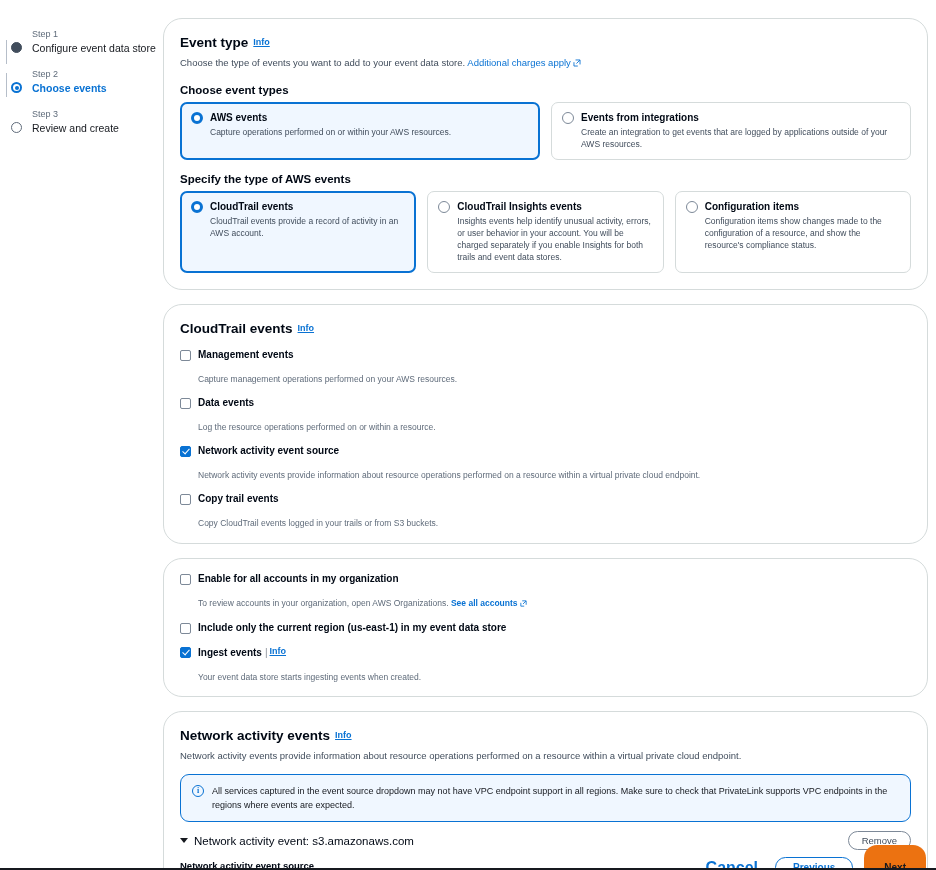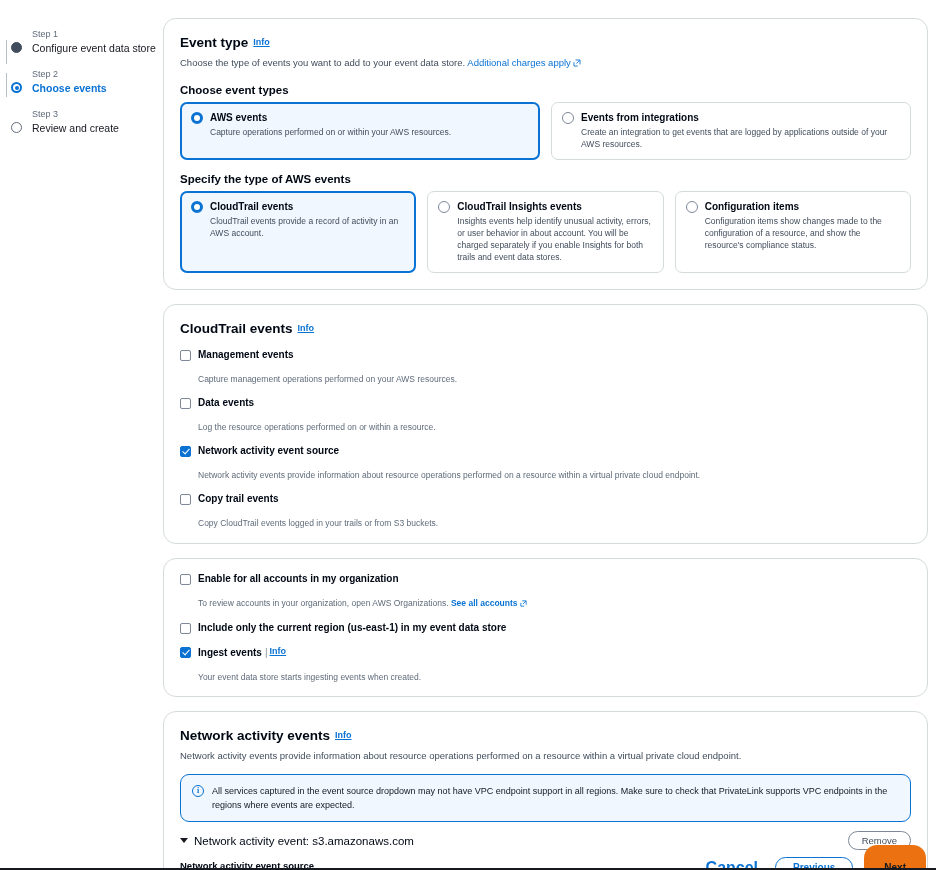--- a/index.html
+++ b/index.html
@@ -43,21 +43,21 @@
   .page-title {
     font-size: 15.5px; font-weight: bold; color: #000814; display: inline-block;
     margin: 0 0 12px 0; letter-spacing: -0.2px;
   }
   .info-link {
     font-size: 9px; color: #0972d3; font-weight: bold; text-decoration: underline;
     margin-left: 5px; vertical-align: 2px; cursor: pointer;
   }
 
   .card {
-    background: #ffffff; border: 1px solid #d5dbdb; border-radius: 13px;
+    background: #ffffff; border: 1px solid #d5dbdb; border-radius: 19px;
     padding: 14px 16px 16px 16px; margin-bottom: 14px;
   }
 
   .h2 { font-size: 13.5px; font-weight: bold; color: #000814; display: inline-block; margin: 0; }
   .desc { font-size: 9.5px; color: #414d5c; margin-top: 5px; line-height: 14px; }
   .h3 { font-size: 11.5px; font-weight: bold; color: #000814; margin: 13px 0 6px 0; }
   .ext-link { color: #0972d3; cursor: pointer; }
   .ext-icon { display: inline-block; margin-left: 2px; vertical-align: -1px; }
 
   
@@ -226,21 +226,21 @@
           <div class="radio on"></div>
           <div class="tile-body">
             <div class="tile-title">CloudTrail events</div>
             <div class="tile-desc">CloudTrail events provide a record of activity in an AWS account.</div>
           </div>
         </div>
         <div class="tile" style="min-height:52px">
           <div class="radio"></div>
           <div class="tile-body">
             <div class="tile-title">CloudTrail Insights events</div>
-            <div class="tile-desc">Insights events help identify unusual activity, errors, or user behavior in about account. You will be charged separately if you enable Insights for both trails and event data stores.</div>
+            <div class="tile-desc">Insights events help identify unusual activity, errors, or user behavior in your account. You will be charged separately if you enable Insights for both trails and event data stores.</div>
           </div>
         </div>
         <div class="tile" style="min-height:52px">
           <div class="radio"></div>
           <div class="tile-body">
             <div class="tile-title">Configuration items</div>
             <div class="tile-desc">Configuration items show changes made to the configuration of a resource, and show the resource's compliance status.</div>
           </div>
         </div>
       </div>

